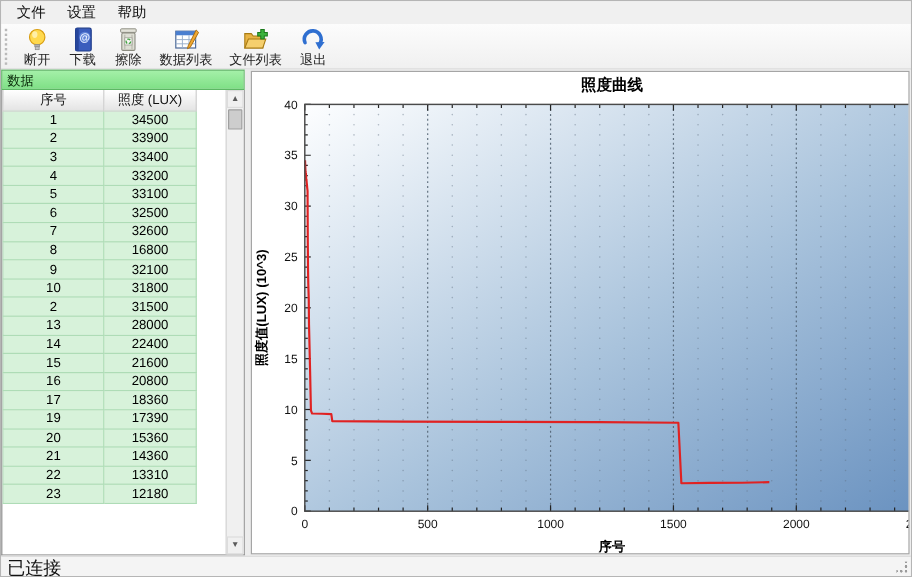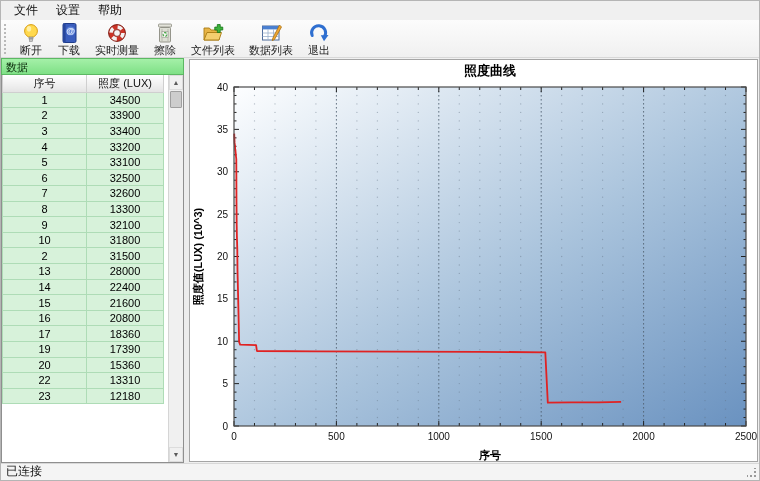--- a/index.html
+++ b/index.html
@@ -14,41 +14,41 @@
   
   .toolbar { height:38px; display:flex; align-items:center; background:linear-gradient(#fcfcfc,#f0f0f0); border-bottom:1px solid #d8d8d8; padding:0 2px; flex:none; }
   .gripper { width:5px; height:30px; border-left:2px dotted #b9b9b9; margin:0 4px 0 1px; }
   .tbtn { display:flex; flex-direction:column; align-items:center; justify-content:center; height:35px; padding:1px 5px 0 5px; font-size:11px; color:#222; border:1px solid transparent; border-radius:2px; margin-right:2px; }
   .tbtn svg { display:block; }
   .tlabel { line-height:11px; margin-top:1px; white-space:nowrap; }
 
   
   .main { flex:1; display:flex; min-height:0; background:#f0f0f0; }
 
-  .left-panel { width:183px; flex:none; display:flex; flex-direction:column; min-height:0; }
+  .left-panel { width:203px; flex:none; display:flex; flex-direction:column; min-height:0; }
   .panel-header { height:17px; flex:none; background:linear-gradient(#a4f0a8,#7fe086); border:1px solid #5cb863; font-size:11px; padding:1px 4px; color:#0b2b0b; }
   .table-wrap { flex:1; position:relative; border:1px solid #8f8f8f; border-top:none; background:#ffffff; overflow:hidden; }
   table.datatable { border-collapse:collapse; width:161px; table-layout:fixed; font-size:11px; }
   table.datatable th { height:17px; font-weight:normal; background:linear-gradient(#ffffff,#e4e4e4); border:1px solid #cfcfcf; border-top:none; color:#111; }
   table.datatable td { height:15px; background:#d7f2da; border:1px solid #aedcb6; text-align:center; color:#000; padding:0; }
   table.datatable tr { height:15.6px; }
   col.c1 { width:84px; } col.c2 { width:77px; }
 
   .vscroll { position:absolute; top:0; right:0; bottom:0; width:15px; background:#f0f0f0; border-left:1px solid #d5d5d5; }
   .sb-btn { height:15px; display:flex; align-items:center; justify-content:center; font-size:7px; color:#5a5a5a; background:#f0f0f0; border:1px solid #dcdcdc; }
   .sb-btn.down { position:absolute; bottom:0; left:0; right:0; }
   .sb-thumb { position:absolute; top:16px; left:1px; right:1px; height:17px; background:#cdcdcd; border:1px solid #9f9f9f; border-radius:1px; }
 
   .splitter { width:5px; flex:none; background:#ececec; cursor:col-resize; }
 
   .chart-panel { flex:1; position:relative; background:#ffffff; border:1px solid #a5a5a5; margin:1px 1px 1px 0; overflow:hidden; }
   .chart-panel svg { position:absolute; left:0; top:0; }
 
   
-  .statusbar { height:17px; flex:none; background:#f4f4f4; border-top:1px solid #d8d8d8; font-size:12px; color:#111; display:flex; align-items:flex-end; padding:0 5px; position:relative; }
+  .statusbar { height:17px; flex:none; background:#f4f4f4; border-top:1px solid #d8d8d8; font-size:15px; color:#111; display:flex; align-items:flex-start; padding:0 5px; position:relative; }
   .resize-grip { position:absolute; right:2px; bottom:2px; width:10px; height:10px;
     background:
       radial-gradient(circle at 8px 8px, #9a9a9a 1px, transparent 1.3px),
       radial-gradient(circle at 8px 4px, #9a9a9a 1px, transparent 1.3px),
       radial-gradient(circle at 4px 8px, #9a9a9a 1px, transparent 1.3px),
       radial-gradient(circle at 8px 0px, #9a9a9a 1px, transparent 1.3px),
       radial-gradient(circle at 0px 8px, #9a9a9a 1px, transparent 1.3px); }
 </style>
 </head>
 <body>
@@ -81,69 +81,59 @@
         <svg width="24" height="22" viewBox="0 0 24 22">
           <rect x="6" y="1.5" width="13" height="19" rx="1.5" fill="#3a5dbd" stroke="#1f3c8a" stroke-width="1"></rect>
           <rect x="6" y="1.5" width="2.6" height="19" fill="#27469c"></rect>
           <circle cx="13.6" cy="9" r="4.6" fill="#5f83d8"></circle>
           <text x="13.6" y="12.2" font-size="9" font-weight="bold" fill="#e8f0ff" text-anchor="middle" font-family="Liberation Sans, sans-serif">@</text>
         </svg>
       </span>
       <span class="tlabel">下载</span>
     </div>
 
-    <div class="tbtn">
-      <span>
-        <svg width="24" height="22" viewBox="0 0 24 22">
-          <circle cx="12" cy="11" r="8.4" fill="#cc3326" stroke="#7e1d14" stroke-width="1"></circle>
-          <circle cx="12" cy="11" r="6" fill="none" stroke="#f2f2f2" stroke-width="3.6" stroke-dasharray="4.7 4.7"></circle>
-          <circle cx="12" cy="11" r="3.4" fill="#f5f5f5" stroke="#7e1d14" stroke-width="0.8"></circle>
-        </svg>
-      </span>
-      <span class="tlabel">实时测量</span>
-    </div>
 
     <div class="tbtn">
       <span>
         <svg width="24" height="22" viewBox="0 0 24 22">
           <rect x="5.5" y="2" width="13" height="3" rx="0.8" fill="#e3e3da" stroke="#8b8b80" stroke-width="0.8"></rect>
           <rect x="6.5" y="5.5" width="11" height="14.5" rx="1" fill="#dedfd5" stroke="#8b8b80" stroke-width="0.9"></rect>
           <line x1="9" y1="7" x2="9" y2="19" stroke="#b9baaf" stroke-width="1"></line>
           <line x1="15" y1="7" x2="15" y2="19" stroke="#b9baaf" stroke-width="1"></line>
           <rect x="9" y="9.5" width="6" height="6" fill="#f6f6f2" stroke="#9a9a90" stroke-width="0.6"></rect>
           <circle cx="12" cy="12.5" r="1.9" fill="none" stroke="#3fa23f" stroke-width="1.1" stroke-dasharray="2.4 1.2"></circle>
         </svg>
       </span>
       <span class="tlabel">擦除</span>
     </div>
 
     <div class="tbtn">
       <span>
         <svg width="24" height="22" viewBox="0 0 24 22">
-          <path d="M3 6 L3 18 L18 18 L18 8 L10 8 L8.4 6 Z" fill="#e8b445" stroke="#a87b12" stroke-width="0.9"></path>
-          <path d="M3 18 L6 10.5 L20.5 10.5 L18 18 Z" fill="#f5cf6e" stroke="#a87b12" stroke-width="0.9"></path>
-          <path d="M17 2.5 h3.4 v3 h3 v3.4 h-3 v3 h-3.4 v-3 h-3 v-3.4 h3 Z" transform="scale(0.85) translate(2.2,0.5)" fill="#3db33d" stroke="#1c7a1c" stroke-width="1"></path>
-        </svg>
-      </span>
-      <span class="tlabel">文件列表</span>
-    </div>
-
-    <div class="tbtn">
-      <span>
-        <svg width="24" height="22" viewBox="0 0 24 22">
           <rect x="3.5" y="4" width="16.5" height="14" fill="#ffffff" stroke="#4d6a99" stroke-width="1"></rect>
           <rect x="3.5" y="4" width="16.5" height="3.4" fill="#4a7fd0"></rect>
           <line x1="3.5" y1="11" x2="20" y2="11" stroke="#9ab0cc" stroke-width="0.8"></line>
           <line x1="3.5" y1="14.5" x2="20" y2="14.5" stroke="#9ab0cc" stroke-width="0.8"></line>
           <line x1="9" y1="7.4" x2="9" y2="18" stroke="#9ab0cc" stroke-width="0.8"></line>
           <line x1="14.5" y1="7.4" x2="14.5" y2="18" stroke="#9ab0cc" stroke-width="0.8"></line>
           <polygon points="20.5,3 22.5,5 15.5,17.5 13.2,18.6 13.8,16.2" fill="#f0a832" stroke="#a86e10" stroke-width="0.8"></polygon>
         </svg>
       </span>
       <span class="tlabel">数据列表</span>
+    </div>
+
+    <div class="tbtn">
+      <span>
+        <svg width="24" height="22" viewBox="0 0 24 22">
+          <path d="M3 6 L3 18 L18 18 L18 8 L10 8 L8.4 6 Z" fill="#e8b445" stroke="#a87b12" stroke-width="0.9"></path>
+          <path d="M3 18 L6 10.5 L20.5 10.5 L18 18 Z" fill="#f5cf6e" stroke="#a87b12" stroke-width="0.9"></path>
+          <path d="M17 2.5 h3.4 v3 h3 v3.4 h-3 v3 h-3.4 v-3 h-3 v-3.4 h3 Z" transform="scale(0.85) translate(2.2,0.5)" fill="#3db33d" stroke="#1c7a1c" stroke-width="1"></path>
+        </svg>
+      </span>
+      <span class="tlabel">文件列表</span>
     </div>
 
     <div class="tbtn">
       <span>
         <svg width="24" height="22" viewBox="0 0 24 22">
           <path d="M 5.2 13.5 A 7 7 0 1 1 17.5 14.5" fill="none" stroke="#2f6fd0" stroke-width="3" stroke-linecap="round"></path>
           <polygon points="13.8,13.2 21.5,13.0 17.0,19.2" fill="#2f6fd0"></polygon>
         </svg>
       </span>
       <span class="tlabel">退出</span>
@@ -190,21 +180,21 @@
               <tr>
                 <td>6</td>
                 <td>32500</td>
               </tr>
               <tr>
                 <td>7</td>
                 <td>32600</td>
               </tr>
               <tr>
                 <td>8</td>
-                <td>13300</td>
+                <td>16800</td>
               </tr>
               <tr>
                 <td>9</td>
                 <td>32100</td>
               </tr>
               <tr>
                 <td>10</td>
                 <td>31800</td>
               </tr>
               <tr>
@@ -231,20 +221,24 @@
                 <td>17</td>
                 <td>18360</td>
               </tr>
               <tr>
                 <td>19</td>
                 <td>17390</td>
               </tr>
               <tr>
                 <td>20</td>
                 <td>15360</td>
+              </tr>
+              <tr>
+                <td>21</td>
+                <td>14360</td>
               </tr>
               <tr>
                 <td>22</td>
                 <td>13310</td>
               </tr>
               <tr>
                 <td>23</td>
                 <td>12180</td>
               </tr>
             </tbody>

